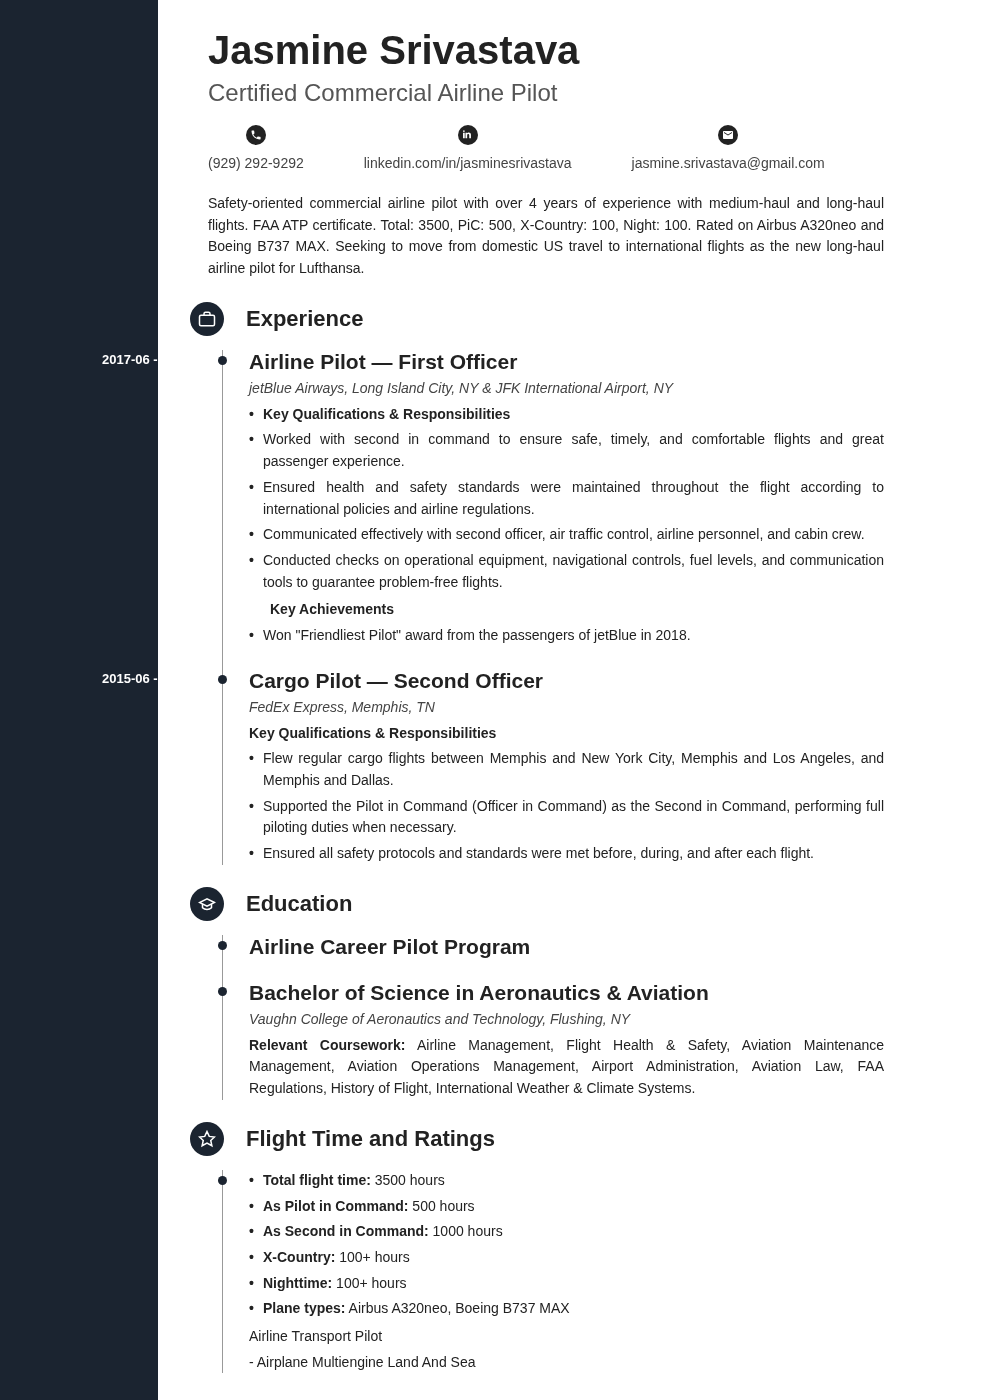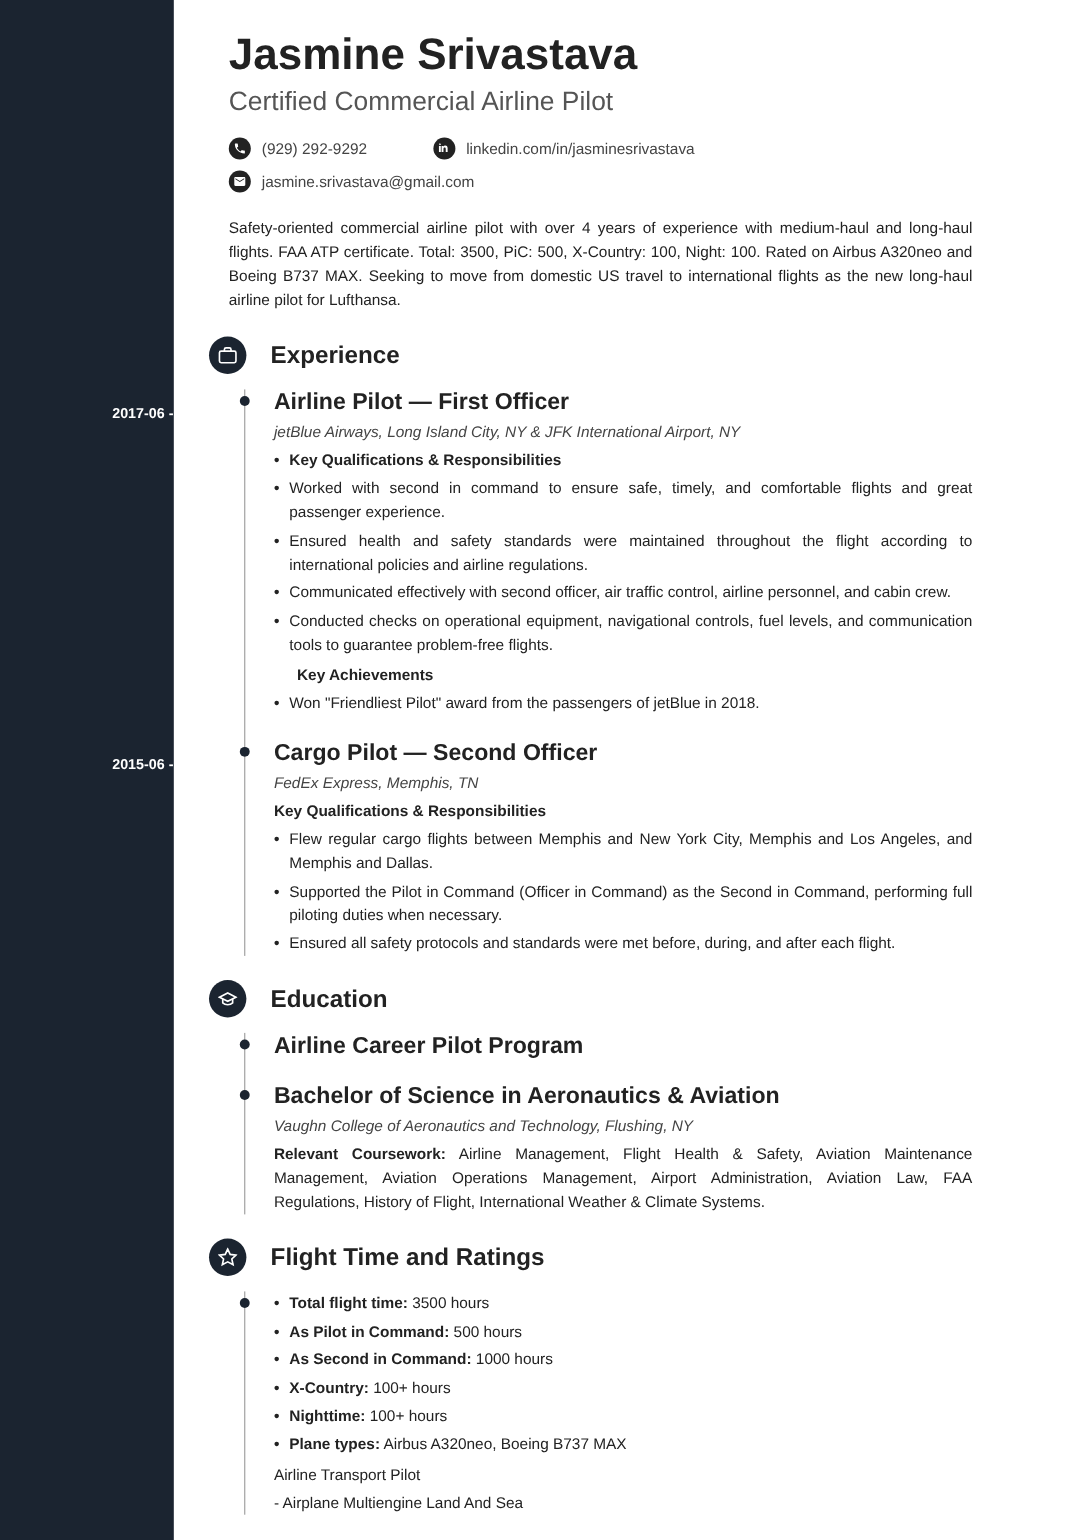--- a/index.html
+++ b/index.html
@@ -3,39 +3,39 @@
 <meta charset="utf-8">
 <style>
 * { margin:0; padding:0; box-sizing:border-box; }
 body { font-family: Arial, Helvetica, sans-serif; color:#222; background:#fff; width:990px; }
 .page { display:flex; width:974px; min-height:1400px;gap:32px; }
 .sidebar { width:158px; background:#1b2430; flex-shrink:0; padding-top:300px; }
 .main { flex:1; padding:28px 90px 40px 18px; position:relative; }
 h1.name { font-size:40px; font-weight:900; margin-bottom:6px; }
 .subtitle { font-size:24px; color:#555; margin-bottom:18px; }
 .contacts { display:flex; flex-wrap:wrap; gap:10px 60px; margin-bottom:22px; }
-.contact { display:flex; align-items:center; gap:10px; font-size:14px; color:#444; }
+.contact { display:flex; align-items:center; gap:10px; font-size:14px; color:#444;flex-direction:column; }
 .icon-circle { width:20px; height:20px; border-radius:50%; background:#222; color:#fff; display:flex; align-items:center; justify-content:center; font-size:11px; flex-shrink:0; }
 .summary { font-size:14px; line-height:1.55; text-align:justify; margin-bottom:22px; }
 .section { position:relative; margin-bottom:20px; }
 .section-header { display:flex; align-items:center; gap:22px; margin-bottom:14px; margin-left:-4px; }
 .section-icon { width:34px; height:34px; border-radius:50%; background:#1b2430; color:#fff; display:flex; align-items:center; justify-content:center; flex-shrink:0; margin-left:-14px; }
 .section-title { font-size:22px; font-weight:900; }
 .timeline { position:relative; margin-left:14px; border-left:1px solid #999; padding-left:26px; }
 .entry { position:relative; margin-bottom:22px; }
 .entry::before { content:""; position:absolute; left:-31px; top:6px; width:9px; height:9px; background:#1b2430; border-radius:50%; }
 .entry-title { font-size:21px; font-weight:900; margin-bottom:6px; }
 .entry-sub { font-style:italic; font-size:14px; color:#444; margin-bottom:8px; }
 .entry-body { font-size:14px; line-height:1.55; text-align:justify; }
 .entry-body ul { list-style:none; padding-left:0; }
 .entry-body li { position:relative; padding-left:14px; margin-bottom:4px; }
 .entry-body li::before { content:"•"; position:absolute; left:0; top:0; font-weight:bold; }
 .kq { font-weight:900; }
 .key-ach { font-weight:900; margin-top:6px; margin-bottom:4px;padding-left:21px; }
-.date-label { position:absolute; left:-190px; top:2px; width:150px; text-align:right; color:#fff; font-size:13px; font-weight:700;margin-top:12px; }
+.date-label { position:absolute; left:-190px; top:2px; width:150px; text-align:right; color:#fff; font-size:13px; font-weight:700; }
 .flight-list li b { font-weight:900; }
 .atp-line { font-weight:400; margin-top:6px; }
 .atp-sub { font-size:14px; margin-top:4px; }
 </style>
 </head>
 <body>
 
 <div class="page">
   <div class="sidebar"></div>
   <div class="main">

